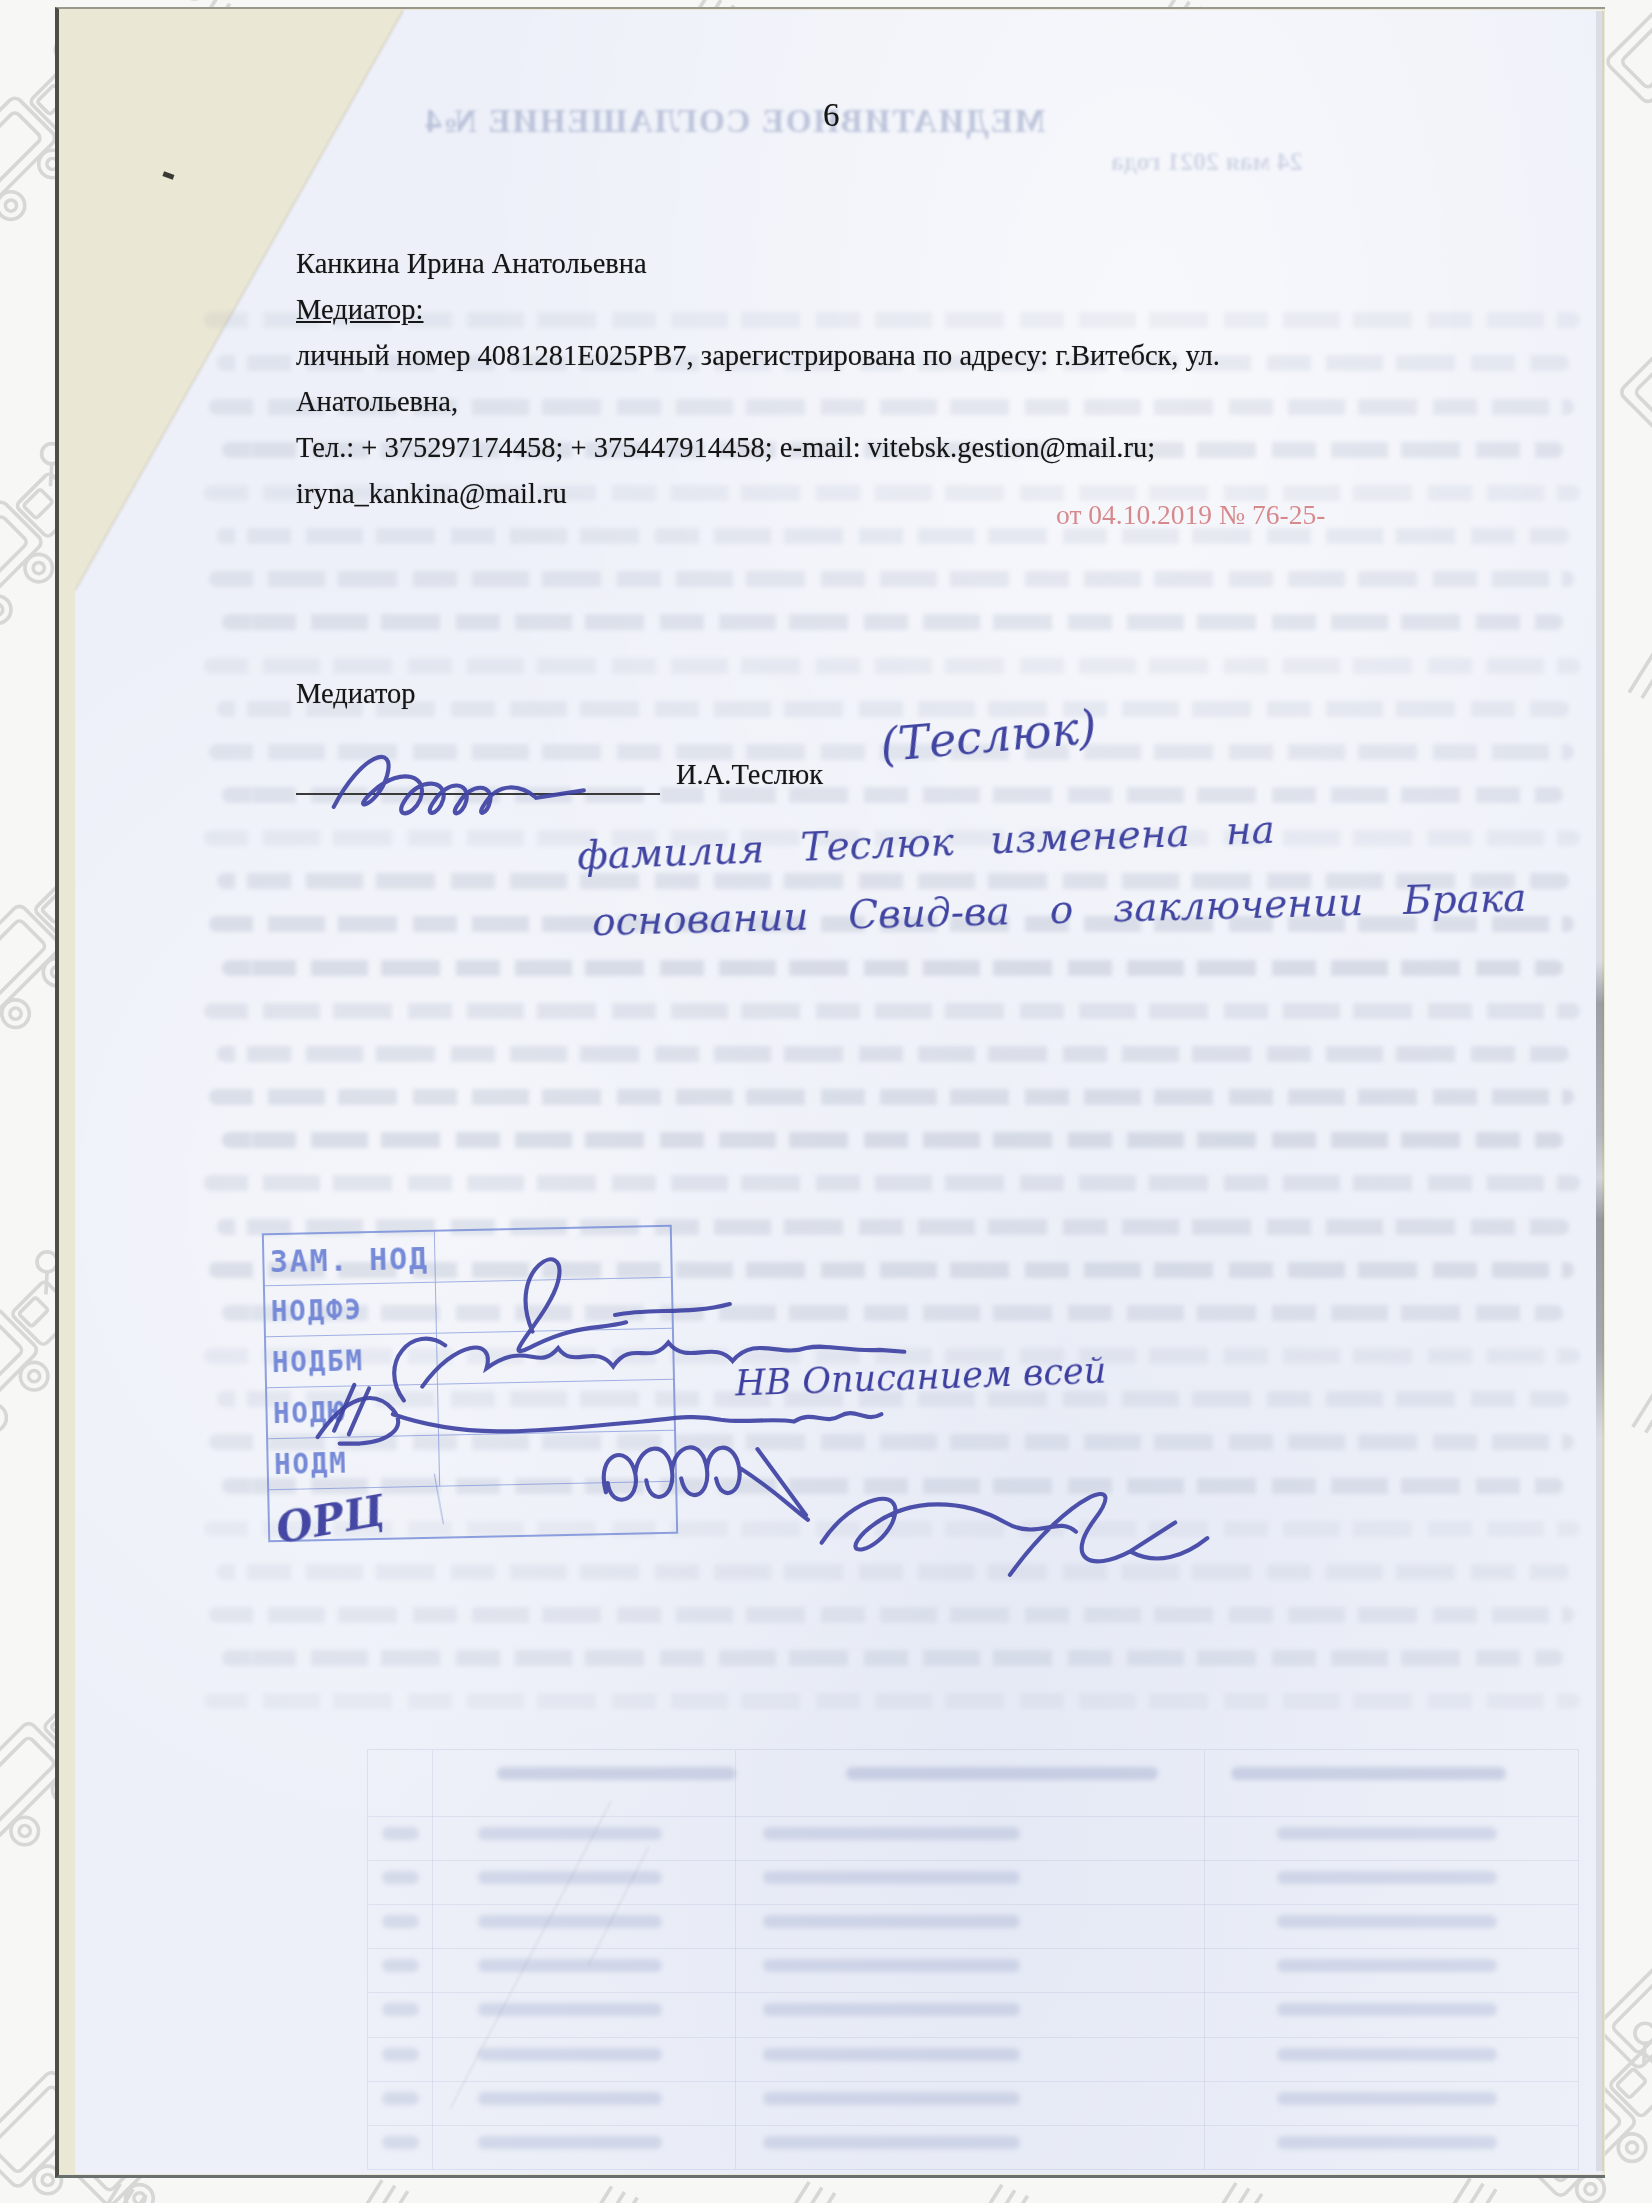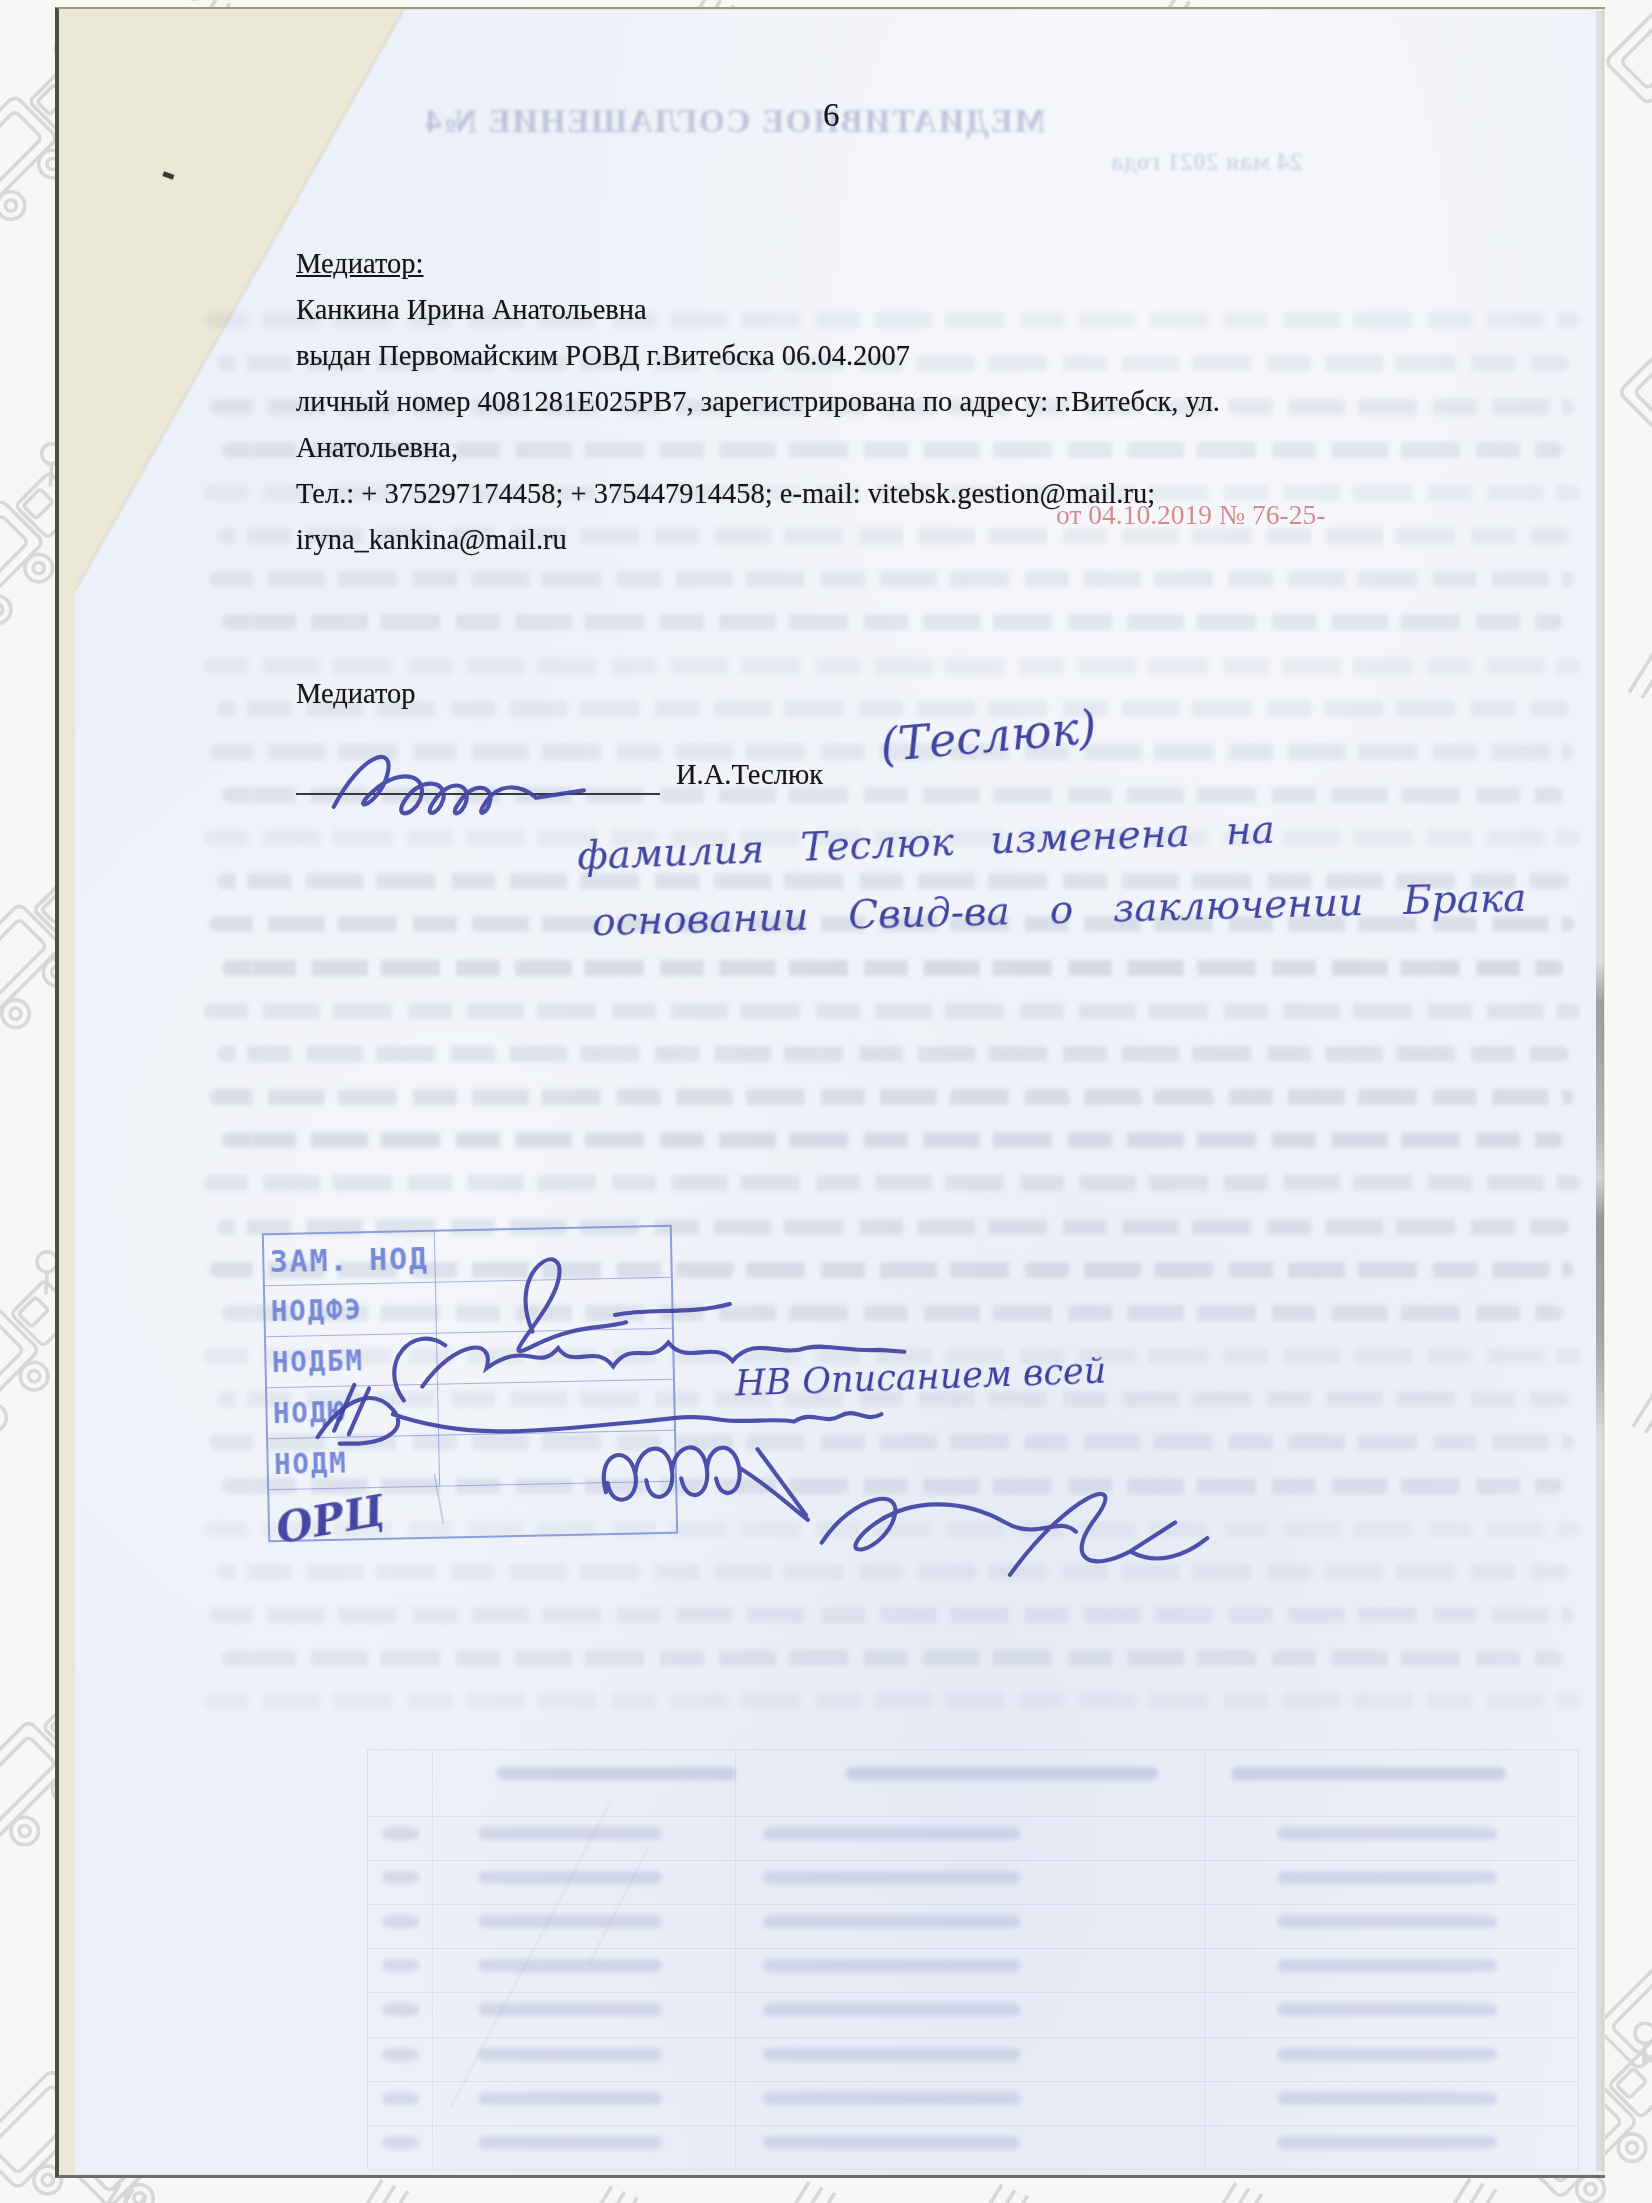--- a/index.html
+++ b/index.html
@@ -247,23 +247,22 @@
       <div class="tbl-smudge" style="left: 909px; top: 342px; width: 220px; opacity: 0.22;"></div>
       <div class="tbl-smudge" style="left: 13.8px; top: 386px; width: 37px; opacity: 0.2;"></div>
       <div class="tbl-smudge" style="left: 110px; top: 386px; width: 184px; opacity: 0.22;"></div>
       <div class="tbl-smudge" style="left: 395px; top: 386px; width: 257px; opacity: 0.22;"></div>
       <div class="tbl-smudge" style="left: 909px; top: 386px; width: 220px; opacity: 0.22;"></div>
     </div>
 
   <div class="typed" id="page-number">6</div>
 
   <div class="typed" id="mediator-block">
+    <div>Канкина Ирина Анатольевна</div>
     <div id="mediator-heading">Медиатор:</div>
-    <div>Канкина Ирина Анатольевна</div>
-    <div>выдан Первомайским РОВД г.Витебска 06.04.2007</div>
     <div>личный номер 4081281Е025РВ7, зарегистрирована по адресу: г.Витебск, ул. Анатольевна,</div>
     <div>Тел.: + 375297174458; + 375447914458; e-mail: vitebsk.gestion@mail.ru;</div>
     <div>iryna_kankina@mail.ru</div>
   </div>
 
   <div class="typed" id="role-label">Медиатор</div>
   <div id="sig-underline"></div>
   <div class="typed" id="typed-name">И.А.Теслюк</div>
 
   <svg class="sig-svg" style="left:308px;top:724px;" width="331" height="106" viewBox="0 0 360 115">

